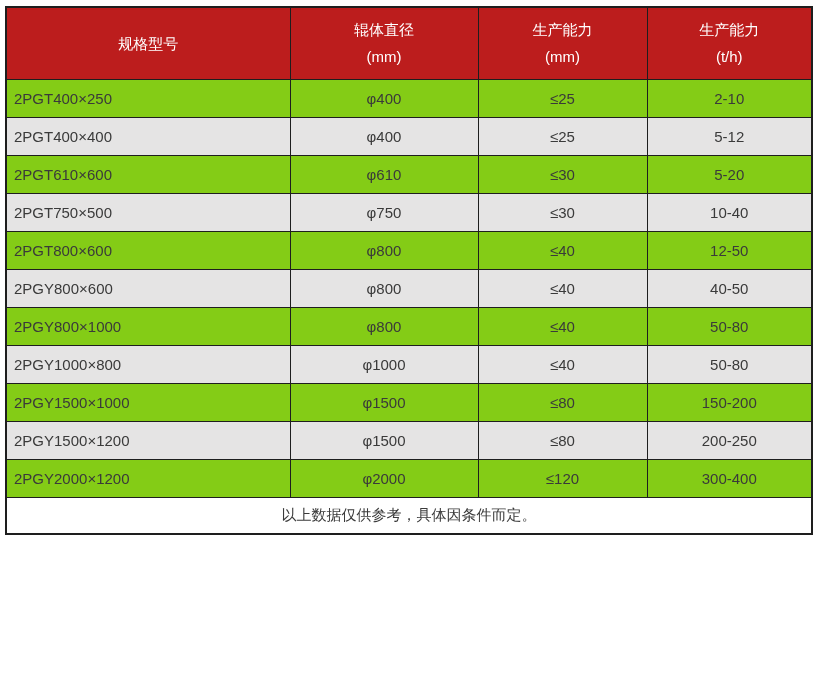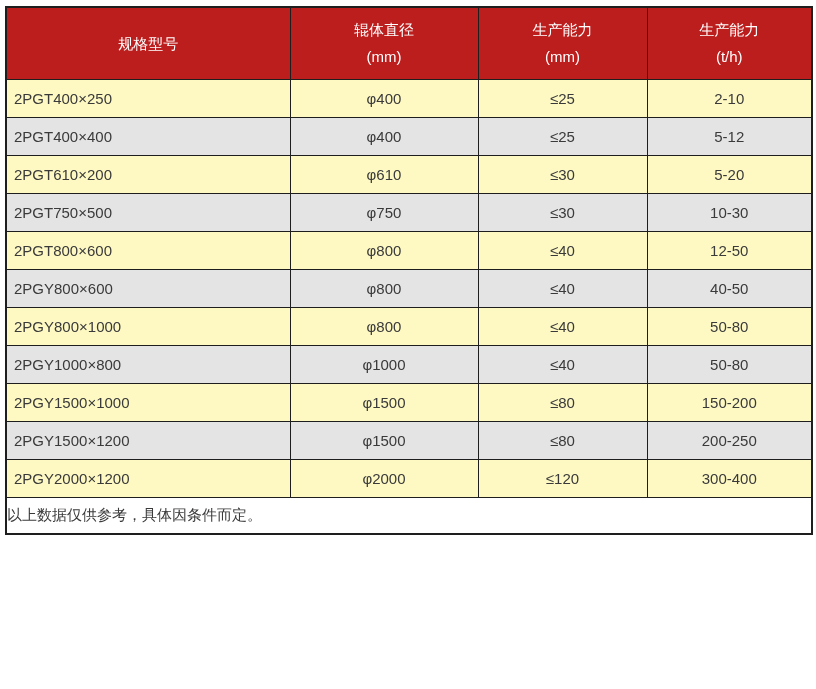--- a/index.html
+++ b/index.html
@@ -40,35 +40,36 @@
   }
   .h-line { display: block; }
 
   
   .spec-table tbody td {
     height: 38px;
     font-size: 15px;
     color: #3a3a3a;
     text-align: center;
     vertical-align: middle;
-    background: #fef9c3;
+    background: #84cc16;
   }
   .spec-table tbody tr:nth-child(even) td {
     background: #e5e4e4;
   }
   .spec-table tbody td:first-child {
     text-align: left;
     padding-left: 7px;
   }
 
   
   .spec-table tfoot td {
     height: 37px;
     font-size: 15px;
     color: #3a3a3a;
+    text-align: center;
     vertical-align: middle;
     background: #ffffff;
   }
 </style>
 </head>
 <body>
 
 <table class="spec-table">
   <colgroup>
     <col class="c1">
@@ -102,30 +103,30 @@
         <td>≤25</td>
         <td>2-10</td>
       </tr>
       <tr>
         <td>2PGT400×400</td>
         <td>φ400</td>
         <td>≤25</td>
         <td>5-12</td>
       </tr>
       <tr>
-        <td>2PGT610×200</td>
+        <td>2PGT610×600</td>
         <td>φ610</td>
         <td>≤30</td>
         <td>5-20</td>
       </tr>
       <tr>
         <td>2PGT750×500</td>
         <td>φ750</td>
         <td>≤30</td>
-        <td>10-30</td>
+        <td>10-40</td>
       </tr>
       <tr>
         <td>2PGT800×600</td>
         <td>φ800</td>
         <td>≤40</td>
         <td>12-50</td>
       </tr>
       <tr>
         <td>2PGY800×600</td>
         <td>φ800</td>

